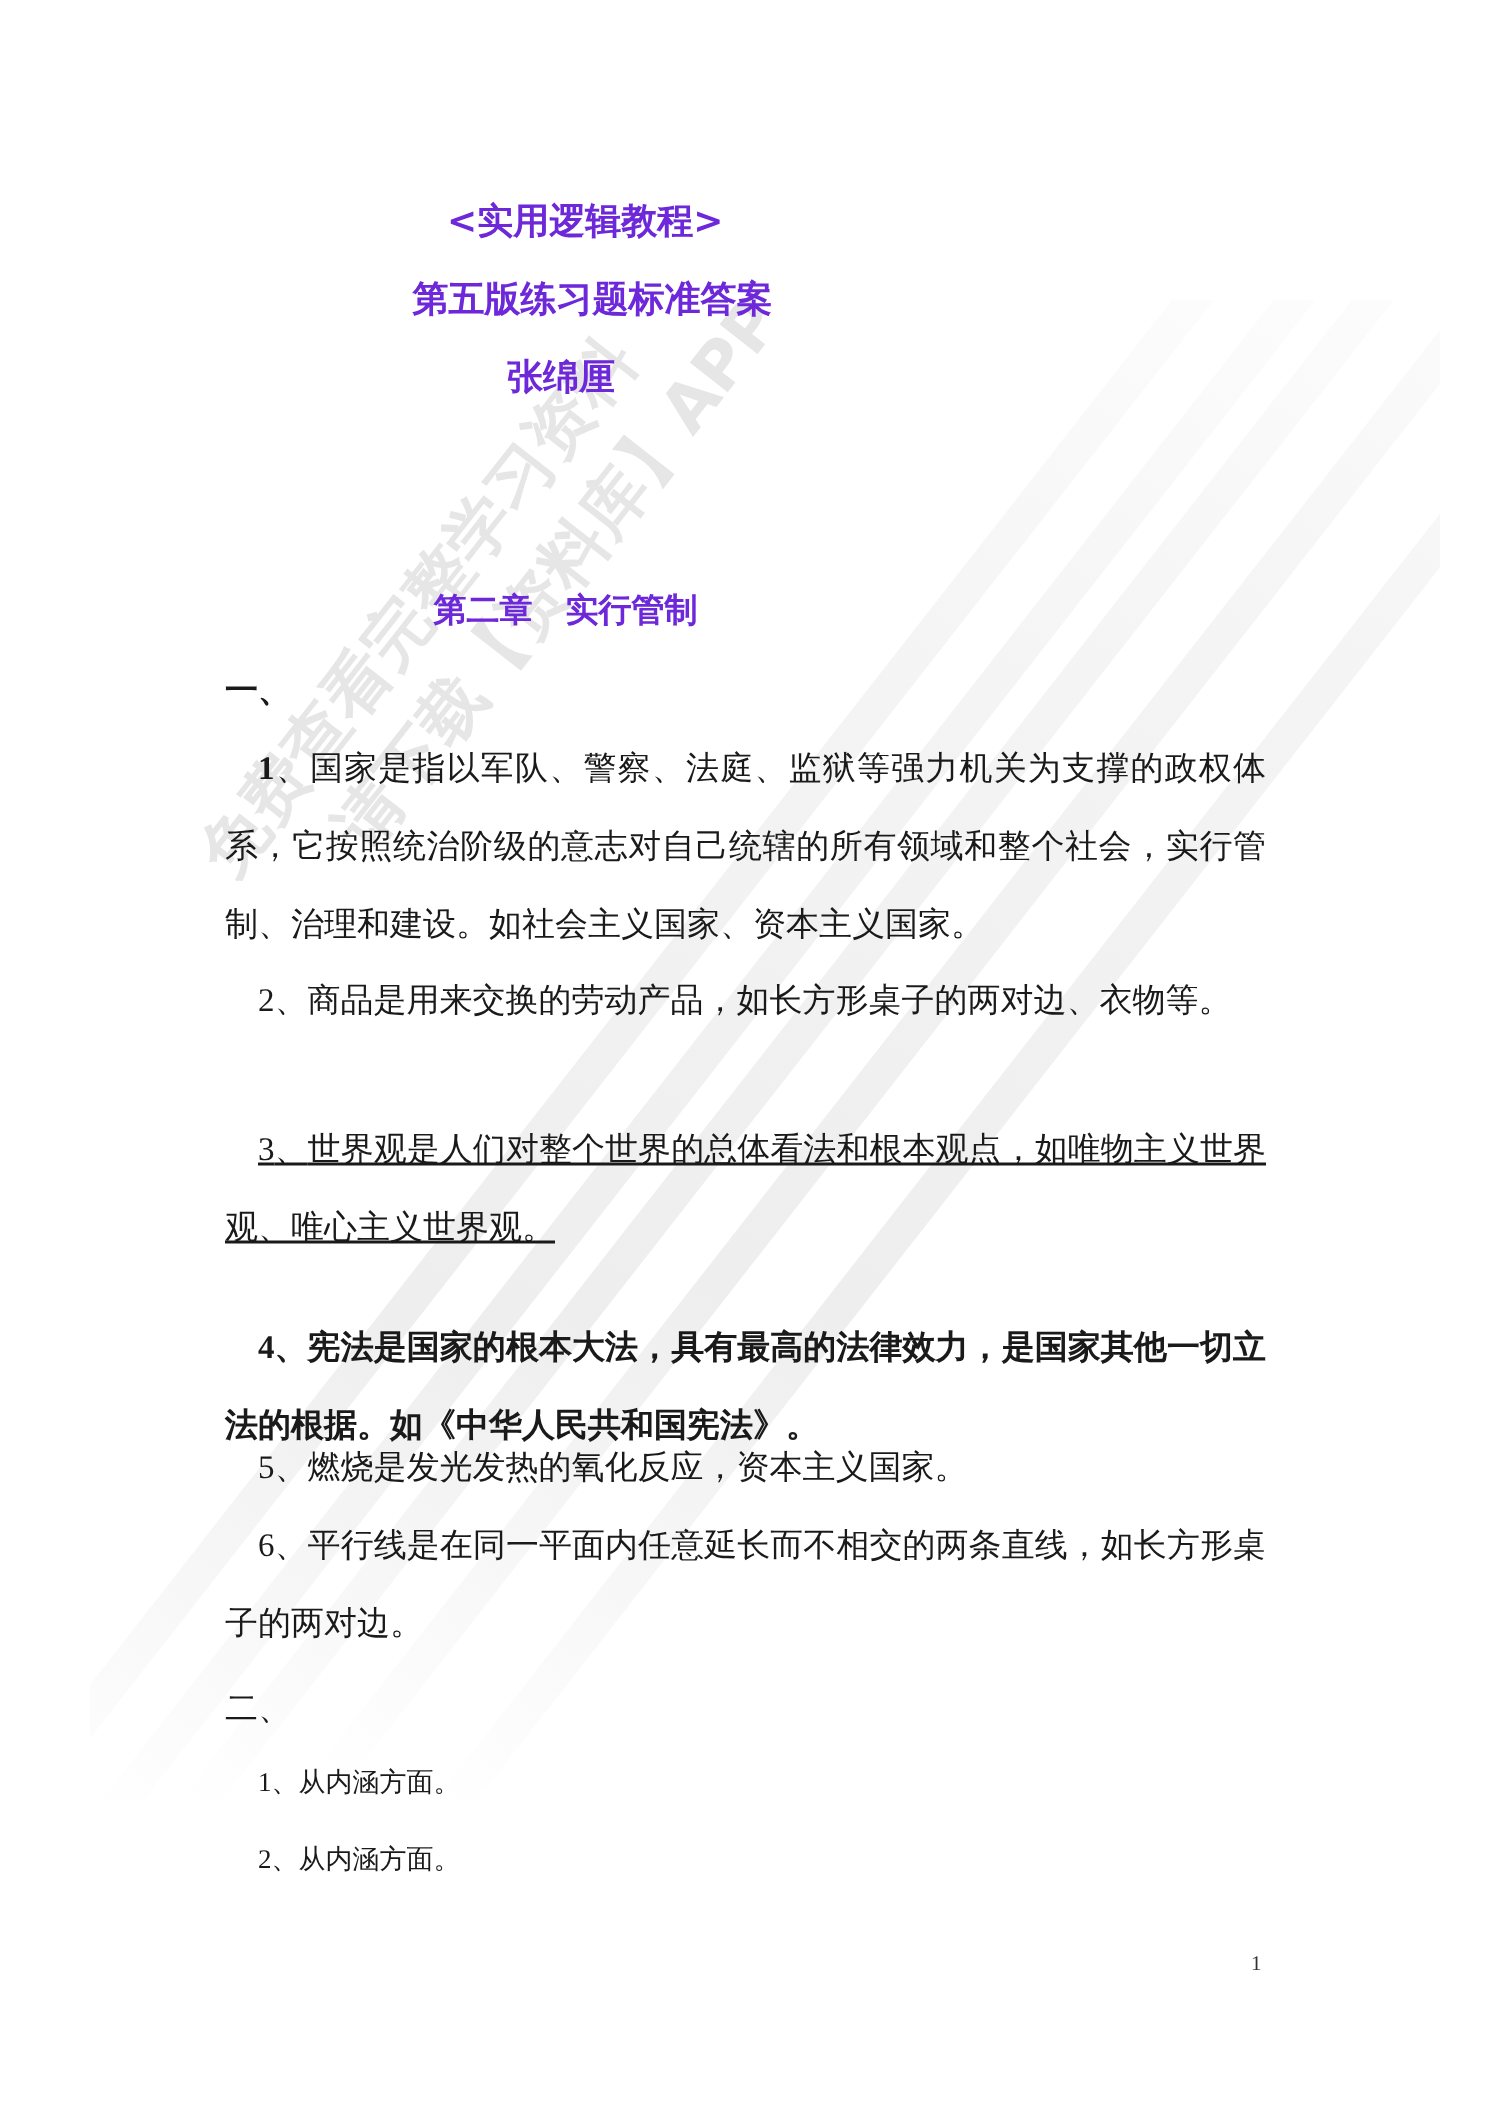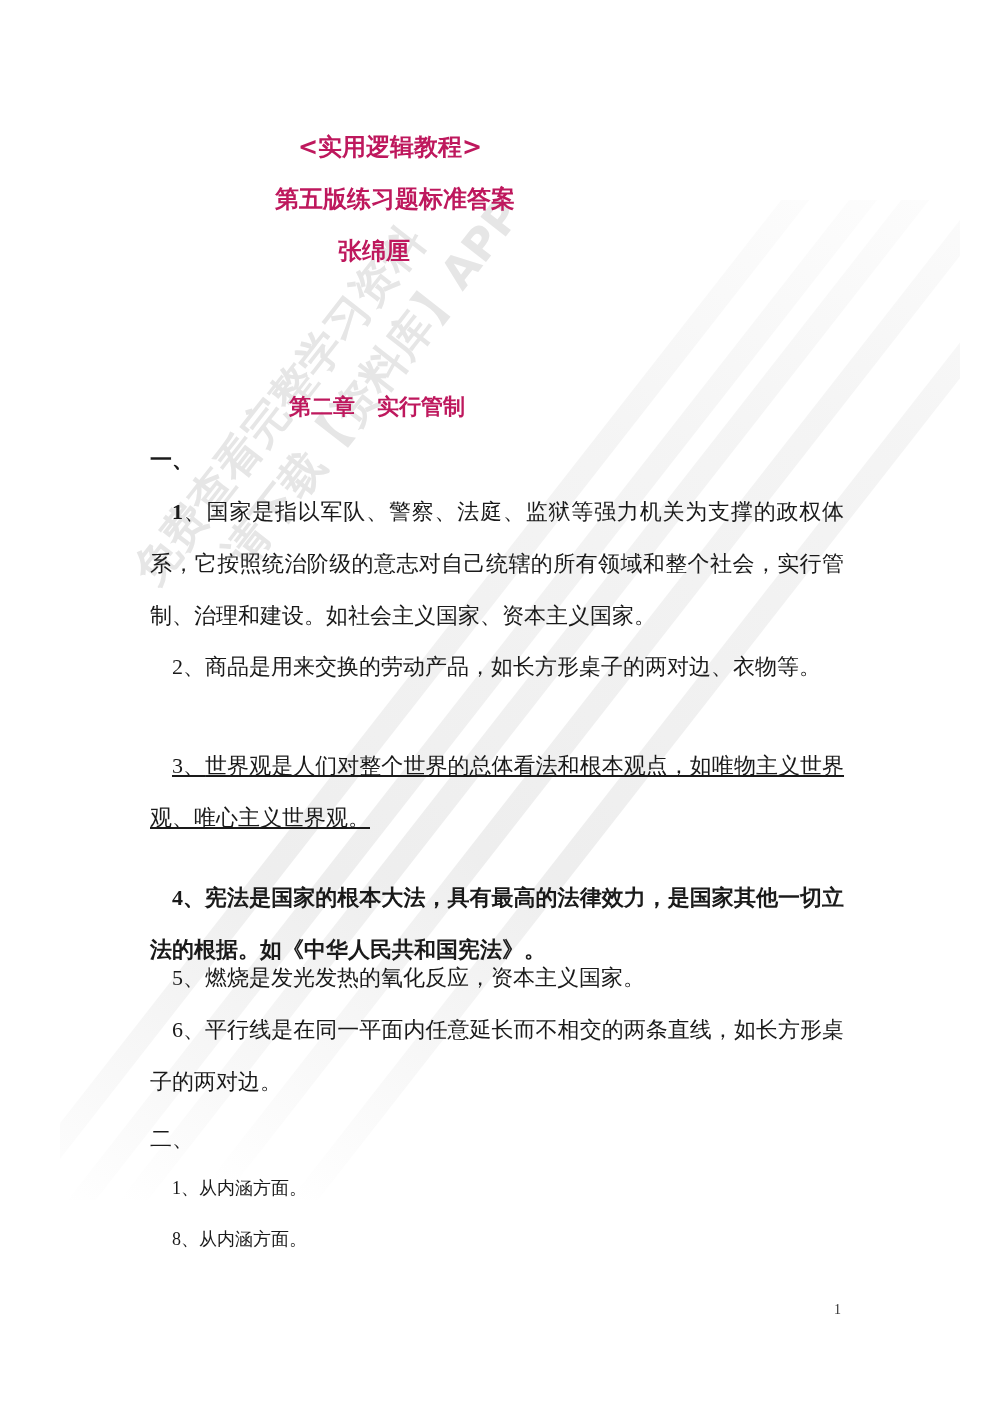--- a/index.html
+++ b/index.html
@@ -20,21 +20,21 @@
     position: absolute; left: 60px; top: 200px; width: 900px; height: 1000px;
     pointer-events: none; z-index: 0; overflow: hidden;
   }
   .stripe {
     position: absolute; height: 22px; width: 1400px; background: linear-gradient(90deg, rgba(235,235,235,0) 0%, rgba(236,236,236,0.9) 30%, rgba(240,240,240,0.7) 70%, rgba(240,240,240,0) 100%);
     transform: rotate(-52deg); transform-origin: left top;
   }
   .content { position: relative; z-index: 1; }
   .title {
     position: absolute; font-family: "DejaVu Sans", sans-serif; font-weight: bold;
-    font-size: 24px; white-space: nowrap; color: #be185d;
+    font-size: 24px; white-space: nowrap; color: #6d28d9;
   }
   .t1 { left: 298px; top: 131px; }
   .t2 { left: 275px; top: 183px; }
   .t3 { left: 338px; top: 235px; }
   .chapter { left: 289px; top: 392px; font-size: 22px; }
   .section {
     position: absolute; left: 150px; font-size: 22px; white-space: nowrap;
   }
   .para {
     position: absolute; left: 150px; width: 694px; font-size: 22px;
@@ -97,17 +97,17 @@
       <span class="num">5</span><span>、</span><span>燃烧是发光发热的氧化反应，资本主义国家。</span>
     </div>
 
     <div class="para" style="top:1004px;">
       <span class="num">6</span><span>、</span><span>平行线是在同一平面内任意延长而不相交的两条直线，如长方形桌子的两对边。</span>
     </div>
 
     <div class="section" style="top:1124px;">二、</div>
 
     <div class="item" style="top:1176px;">1、从内涵方面。</div>
-    <div class="item" style="top:1227px;">8、从内涵方面。</div>
+    <div class="item" style="top:1227px;">2、从内涵方面。</div>
 
     <div class="pagenum">1</div>
   </div>
 </div>
 
 </body></html>

